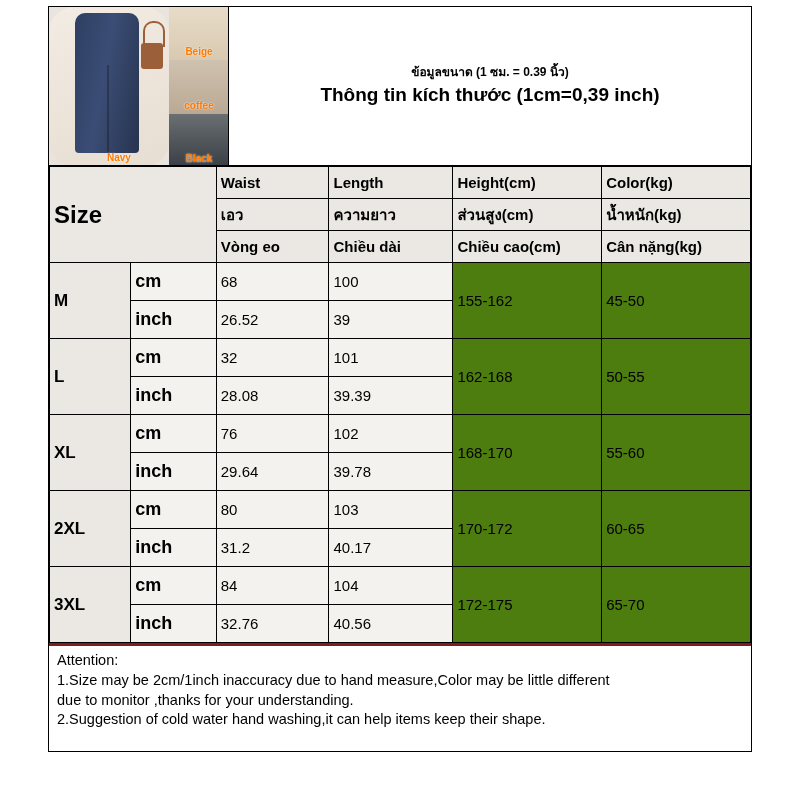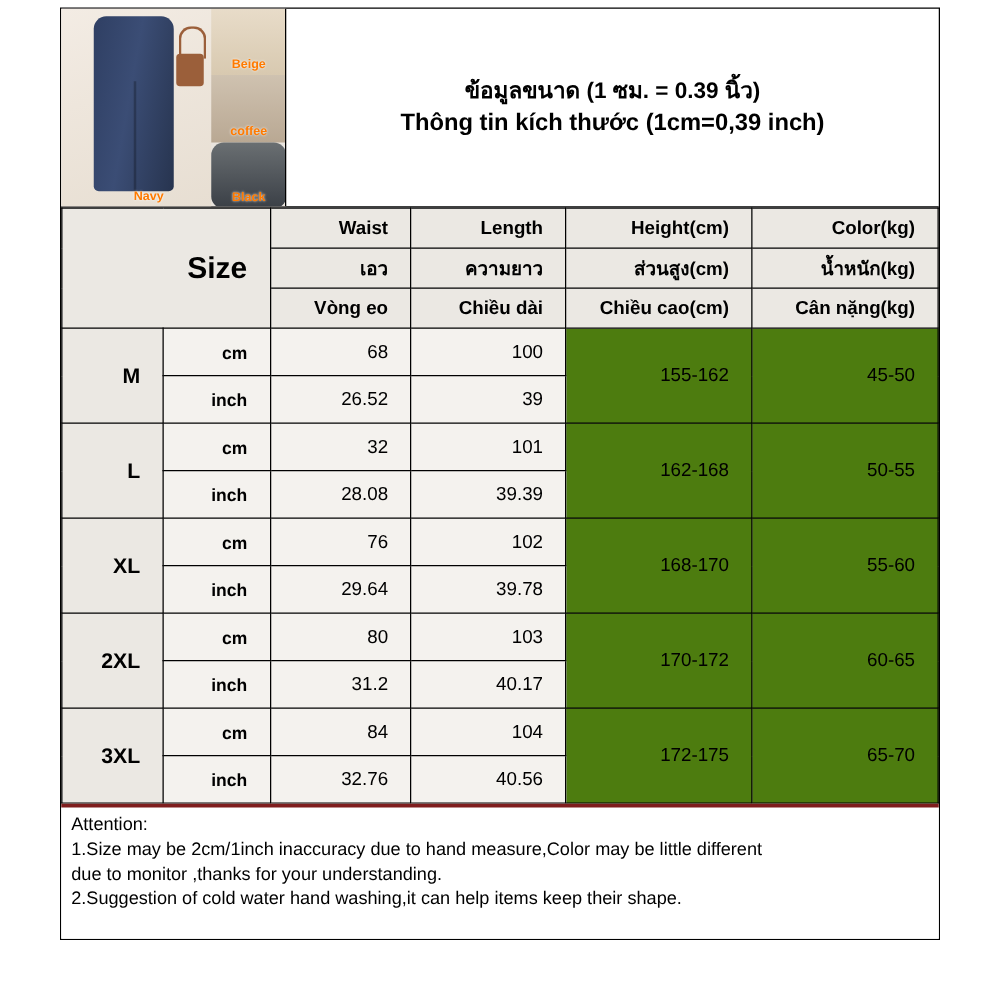--- a/index.html
+++ b/index.html
@@ -45,20 +45,21 @@
     box-sizing: border-box;
     position: relative;
     overflow: hidden;
     background: #e9e4de;
   }
   .photo-main {
     position: absolute;
     left: 0; top: 0;
     width: 120px; height: 160px;
     background: linear-gradient(160deg,#f3ece4 0%, #eee6dc 40%, #e7ded2 100%);
+    border-radius: 25px;
   }
   .pants {
     position: absolute;
     left: 26px; top: 6px;
     width: 64px; height: 140px;
     background: linear-gradient(100deg,#2f3f63 0%, #3b4d75 45%, #27344f 100%);
     border-radius: 10px 10px 4px 4px;
   }
   .pants:after {
     content: "";
@@ -90,21 +91,21 @@
     left: 120px; top: 0;
     width: 60px; height: 160px;
   }
   .swatch {
     position: relative;
     height: 53.3px;
     overflow: hidden;
   }
   .sw-beige { background: linear-gradient(180deg,#e8dcc9,#d8c9b0); }
   .sw-coffee { background: linear-gradient(180deg,#cfc2b0,#b9a893); padding-left: 16px; }
-  .sw-navy { background: linear-gradient(180deg,#6a6f72,#3a3f46); border-radius: 10px; }
+  .sw-navy { background: linear-gradient(180deg,#6a6f72,#3a3f46); }
   .sw-label {
     position: absolute;
     left: 50%;
     transform: translateX(-50%);
     bottom: 3px;
     font-size: 10px;
     font-weight: bold;
     color: #ff7a00;
     text-shadow: 0 0 2px #fff;
     white-space: nowrap;
@@ -127,34 +128,34 @@
     text-align: center;
     padding: 4px 6px;
     box-sizing: border-box;
   }
   .title-line {
     font-weight: bold;
     font-size: 19px;
     line-height: 1.45;
     white-space: nowrap;
   }
-  .title-line.thai { font-size: 18px; }
+  .title-line.thai { font-size: 12px; }
 
   
   table {
     border-collapse: collapse;
     width: 100%;
     table-layout: fixed;
   }
   td, th {
     border: 1px solid #000;
-    text-align: right;
+    text-align: left;
     vertical-align: middle;
     font-size: 15px;
-    padding: 2px 18px;
+    padding: 2px 4px;
     box-sizing: border-box;
   }
   .tbl-wrap { flex: 1; }
   .col-size { width: 72px; }
   .col-unit { width: 76px; }
   .col-waist { width: 100px; }
   .col-length { width: 110px; }
   .col-height { width: 132px; }
   .col-weight { width: 132px; }
 
@@ -169,21 +170,21 @@
     font-size: 24px;
   }
   .size-cell {
     background: #ebe8e3;
     font-weight: bold;
     font-size: 17px;
   }
   .unit-cell {
     background: #f4f2ee;
     font-weight: bold;
-    font-size: 14px;
+    font-size: 18px;
   }
   .val-cell {
     background: #f4f2ee;
     height: 38px;
   }
   .span-cell {
     background: #4d7c0f;
   }
 
   

